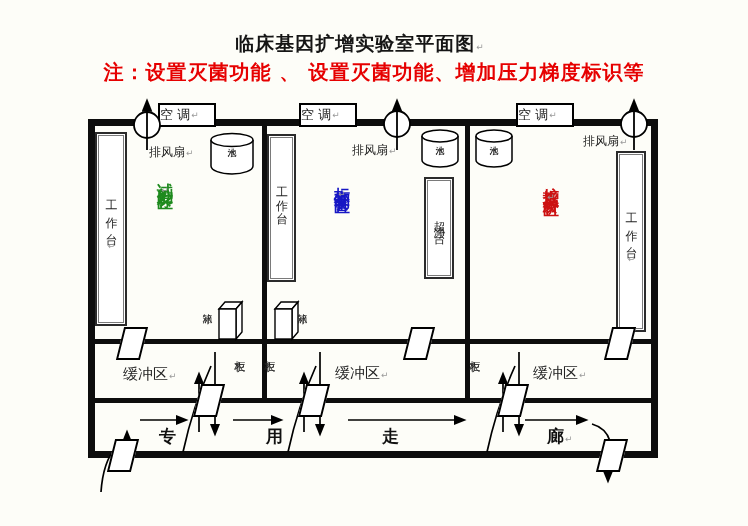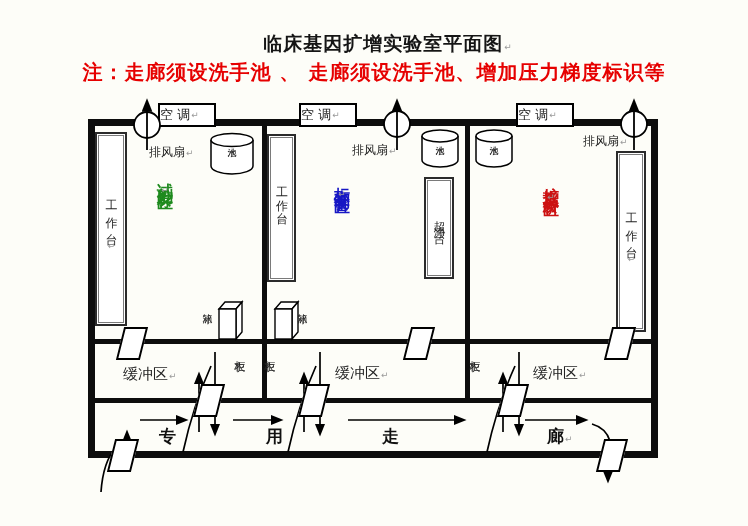--- a/index.html
+++ b/index.html
@@ -1,19 +1,19 @@
 <!DOCTYPE html>
 <html><head>
 <meta charset="utf-8">
 <style>
   html,body{margin:0;padding:0;background:#ffffff;}
   .page{position:relative;width:748px;height:526px;background:#fdfdf8;overflow:hidden;
         font-family:"DejaVu Sans",sans-serif;color:#1a1a1a;}
   .title{position:absolute;top:31px;left:0;width:720px;text-align:center;
-         font-size:19px;font-weight:bold;color:#151515;letter-spacing:1px;margin-left:28px;}
+         font-size:19px;font-weight:bold;color:#151515;letter-spacing:1px;}
   .note{position:absolute;top:59px;left:0;width:748px;text-align:center;
         font-size:20px;font-weight:bold;color:#e60000;letter-spacing:1px;}
   .wall{position:absolute;background:#0d0d0d;}
   .ac{position:absolute;height:20px;background:#fff;border:2px solid #000;
       display:flex;align-items:center;justify-content:flex-start;
       font-size:13px;white-space:nowrap;z-index:3;}
   .lbl{position:absolute;font-size:12px;white-space:nowrap;z-index:4;}
   .vtext{writing-mode:vertical-rl;text-orientation:upright;white-space:nowrap;}
   .tbl{position:absolute;border:2px solid #2b2b2b;background:#fff;padding:1px;
        box-sizing:border-box;z-index:2;}
@@ -36,21 +36,21 @@
   .corr{position:absolute;font-size:17px;font-weight:bold;color:#111;z-index:4;}
   .cr{color:#9a9a9a;font-size:9px;font-weight:normal;margin-left:1px;}
   svg.overlay{position:absolute;left:0;top:0;z-index:3;}
 </style>
 </head>
 <body>
 
 <div class="page">
 
   <div class="title has-cr">临床基因扩增实验室平面图<span class="cr">↵</span></div>
-  <div class="note">注：走廊须设洗手池 、 走廊须设洗手池、增加压力梯度标识等</div>
+  <div class="note">注：设置灭菌功能 、 设置灭菌功能、增加压力梯度标识等</div>
 
   <div class="wall" style="left:88px;top:119px;width:570px;height:7px;"></div>
   <div class="wall" style="left:88px;top:451px;width:570px;height:7px;"></div>
   <div class="wall" style="left:88px;top:119px;width:7px;height:339px;"></div>
   <div class="wall" style="left:651px;top:119px;width:7px;height:339px;"></div>
   <div class="wall" style="left:262px;top:119px;width:5px;height:284px;"></div>
   <div class="wall" style="left:465px;top:119px;width:5px;height:284px;"></div>
   <div class="wall" style="left:88px;top:339px;width:570px;height:5px;"></div>
   <div class="wall" style="left:88px;top:398px;width:570px;height:5px;"></div>
 

